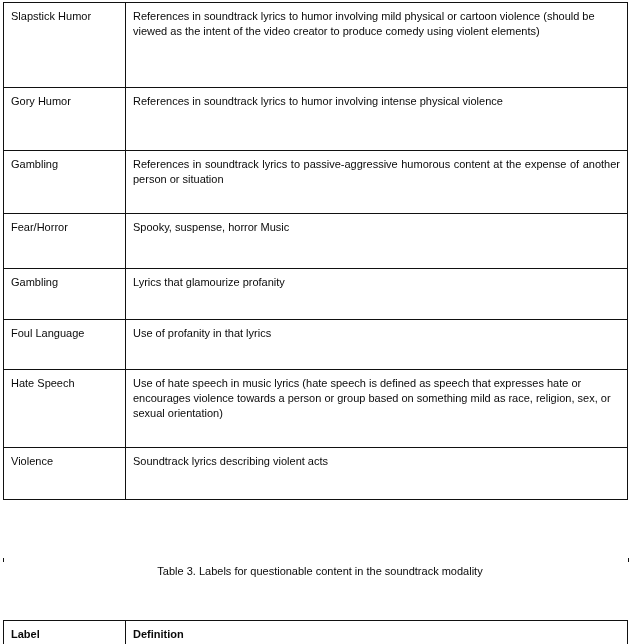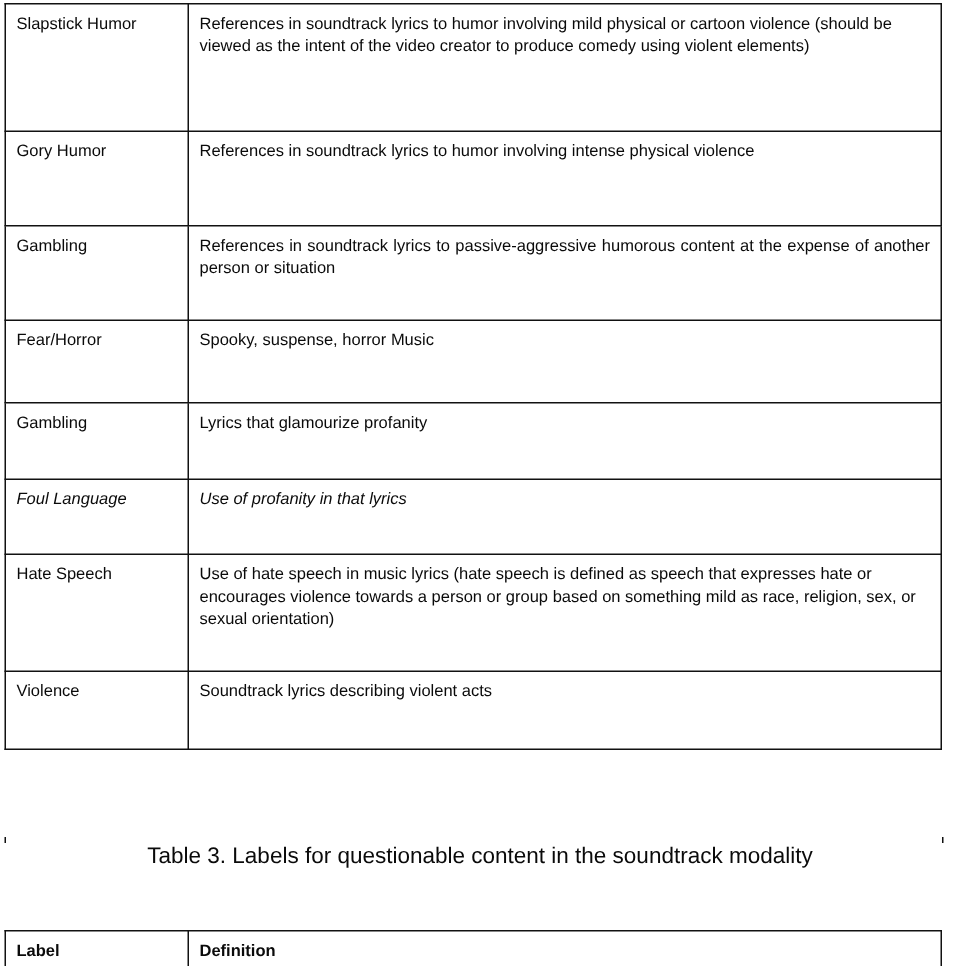--- a/index.html
+++ b/index.html
@@ -56,21 +56,21 @@
     text-justify: inter-word;
     margin-top: 15px;
   }
 
   
   #table-3 tr.r0 td { height: 78px; }
   #table-3 tr.r1 td { height: 56px; }
   #table-3 tr.r2 td { height: 56px; }
   #table-3 tr.r3 td { height: 48px; margin-top: 24px; }
   #table-3 tr.r4 td { height: 44px; margin-left: 16px; }
-  #table-3 tr.r5 td { height: 43px; font-style: italic; }
+  #table-3 tr.r5 td { height: 43px; }
   #table-3 tr.r6 td { height: 71px; }
   #table-3 tr.r7 td { height: 45px; }
   #table-3 tr.r8 td { height: 45px; margin-left: 41px; }
 
   
   #table-3-stub {
     position: absolute;
     left: 3px;
     top: 558px;
     width: 624px;
@@ -79,21 +79,21 @@
     border-right: 1.6px solid #111111;
   }
 
   
   #table-3-caption {
     position: absolute;
     left: 0;
     top: 563px;
     width: 640px;
     text-align: center;
-    font-size: 15px;
+    font-size: 11px;
     line-height: 16px;
   }
 
   
   #table-4 {
     left: 3px;
     top: 620px;
     width: 624px;
   }
   #table-4 th {

